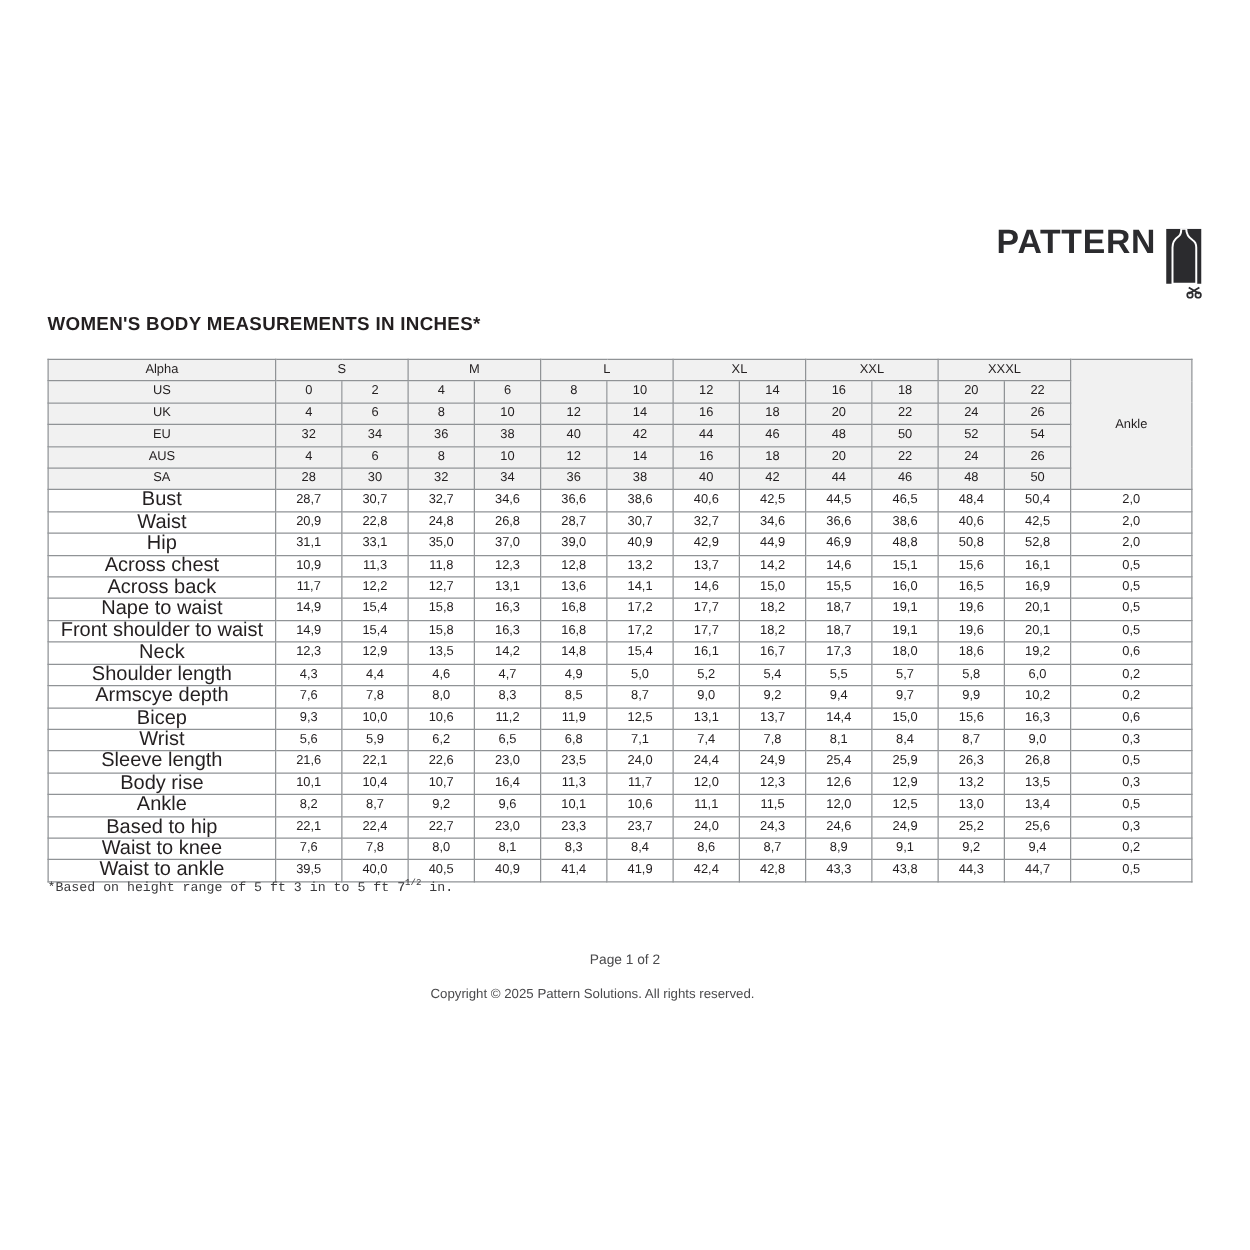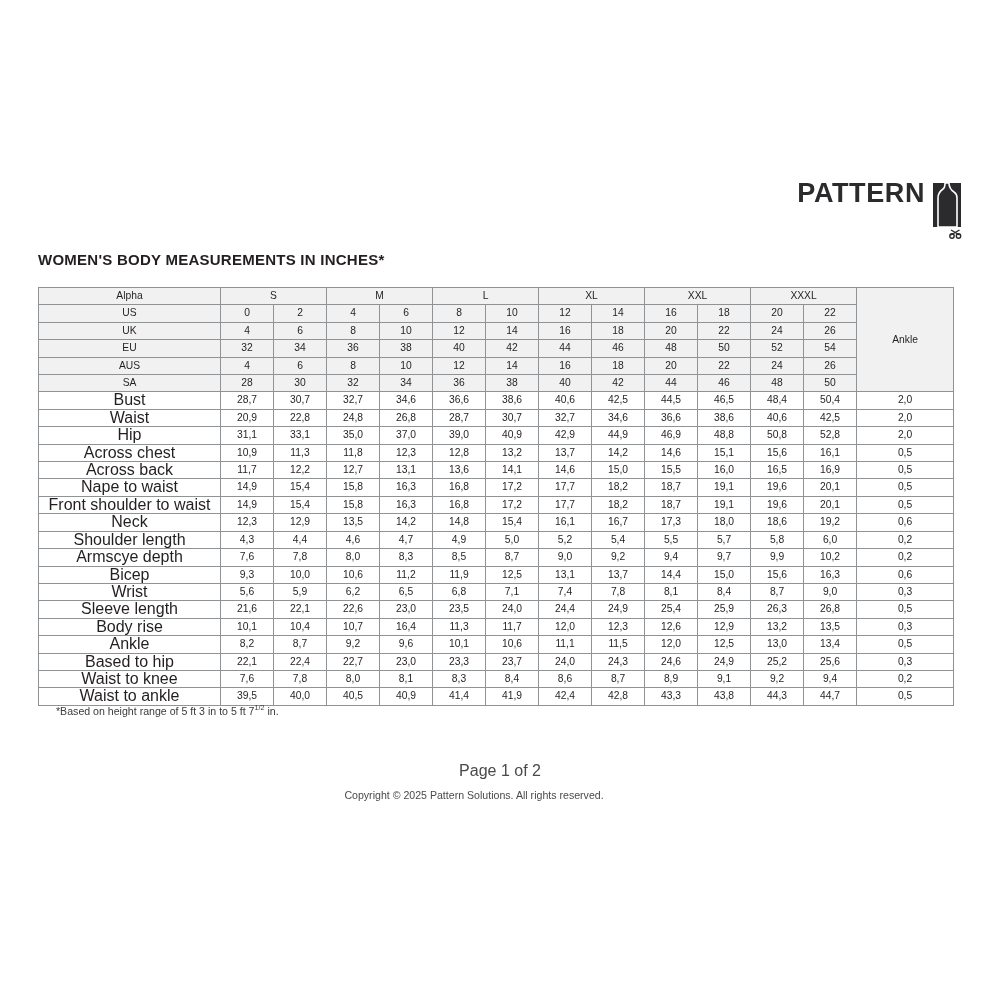--- a/index.html
+++ b/index.html
@@ -107,32 +107,33 @@
   }
   .outer-left { border-left: 1.6px solid #6f7376; }
   .outer-right { border-right: 1.6px solid #6f7376; }
   tr.first-row td { border-top: 1.6px solid #6f7376; }
   tr.last-row td { border-bottom: 1.6px solid #6f7376; margin-left: 24px; }
 
   
   #footnote {
     position: absolute;
     top: 703px;
-    left: 56px;
+    left: 38px;
     font-size: 10.6px;
     color: #3a3a3c;
+    font-family: Liberation Mono, monospace;
   }
   #footnote sup { font-size: 7.2px; vertical-align: super; }
   #page-number {
     position: absolute;
     top: 762px;
     left: 0;
     width: 1000px;
     text-align: center;
-    font-size: 16px;
+    font-size: 11px;
     color: #4a4a4c;
   }
   #copyright {
     position: absolute;
     top: 789px;
     left: 0;
     width: 948px;
     text-align: center;
     font-size: 10.6px;
     color: #4a4a4c;

